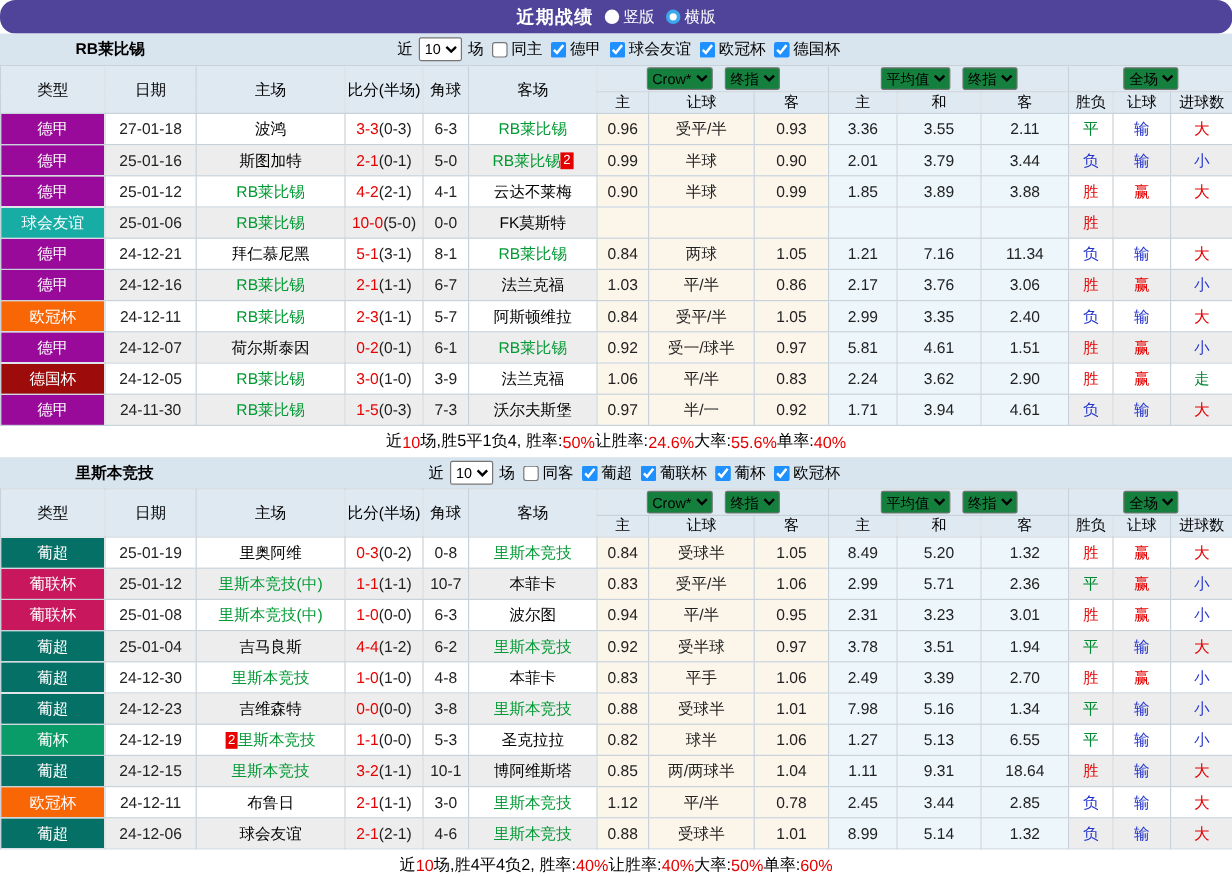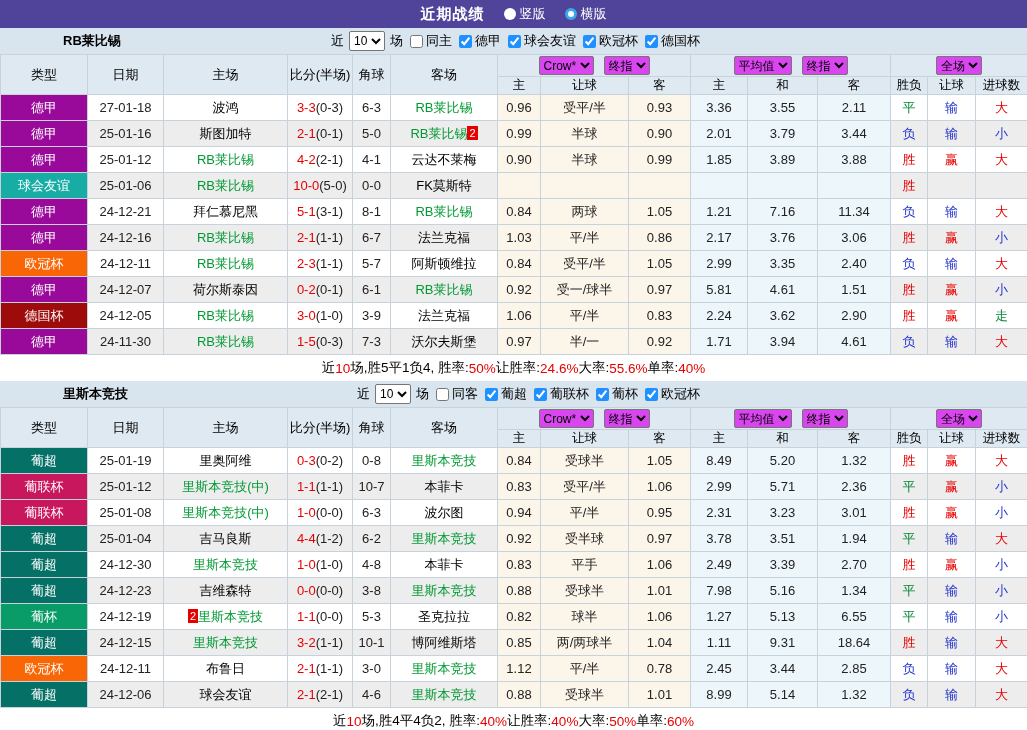--- a/index.html
+++ b/index.html
@@ -1,36 +1,36 @@
 <!DOCTYPE html>
 <html><head>
 <meta charset="utf-8">
 <style>
   html,body{margin:0;padding:0;}
   body{width:1027px;background:#fff;font-family:"Liberation Sans","DejaVu Sans",sans-serif;color:#222;}
   
-  .topbar{height:28px;background:#4F4499;display:flex;align-items:center;justify-content:center;gap:19px;color:#fff;font-size:13px;}
+  .topbar{height:28px;background:#4F4499;display:flex;align-items:center;justify-content:center;gap:9px;color:#fff;font-size:13px;border-radius:13px;}
   .topbar .title{font-weight:bold;font-size:15px;letter-spacing:1px;}
   .radio-opt{display:flex;align-items:center;gap:4px;cursor:pointer;}
   .radio-dot{width:12px;height:12px;border-radius:50%;background:#fff;display:inline-block;box-sizing:border-box;}
   .radio-dot.sel{border:3.5px solid #3BA7EC;background:#fff;}
   
   .section-bar{height:26px;background:#D8E4EE;display:flex;align-items:center;font-size:13px;color:#000;}
   .section-bar .team{margin-left:63px;font-weight:bold;cursor:pointer;}
   .filters{margin-left:auto;margin-right:327px;display:flex;align-items:center;gap:2px;white-space:nowrap;}
   .filters select{font-size:12px;height:20px;border:1px solid #767676;border-radius:2px;background:#fff;margin:0 3px;}
   .filters input[type=checkbox]{width:13px;height:13px;accent-color:#1E90FF;margin:0 1px 0 5px;}
   
   table.stats{border-collapse:collapse;table-layout:fixed;width:1027px;font-size:13px;}
   table.stats th,table.stats td{border:1px solid #C8D2DA;text-align:center;padding:0;overflow:hidden;white-space:nowrap;}
   thead th{background:#DFE9F2;font-weight:normal;color:#000;}
   thead tr.selrow{height:22px;}
   thead tr.lblrow{height:15px;font-size:12.5px;}
   thead .grp-selects{display:flex;align-items:center;justify-content:center;gap:10px;}
-  thead select{font-size:12px;height:19px;border:1px solid #767676;border-radius:2px;background:#d946ef;}
+  thead select{font-size:12px;height:19px;border:1px solid #767676;border-radius:2px;background:#15803d;}
   tbody tr{height:26px;}
   tbody tr.even td{background:#EDEDED;}
   td.cream{background:#FCF5EA !important;}
   td.pale{background:#EDF7FB !important;}
   td.type-cell{color:#fff;font-size:13px;}
   .ft{color:#E60000;}
   .ht{color:#222;}
   .team-link{cursor:pointer;color:#000;}
   .team-link.focal{color:#009933;}
   .badge2{display:inline-block;background:#E60000;color:#fff;font-size:11px;line-height:14px;padding:0 2px;vertical-align:1px;}

